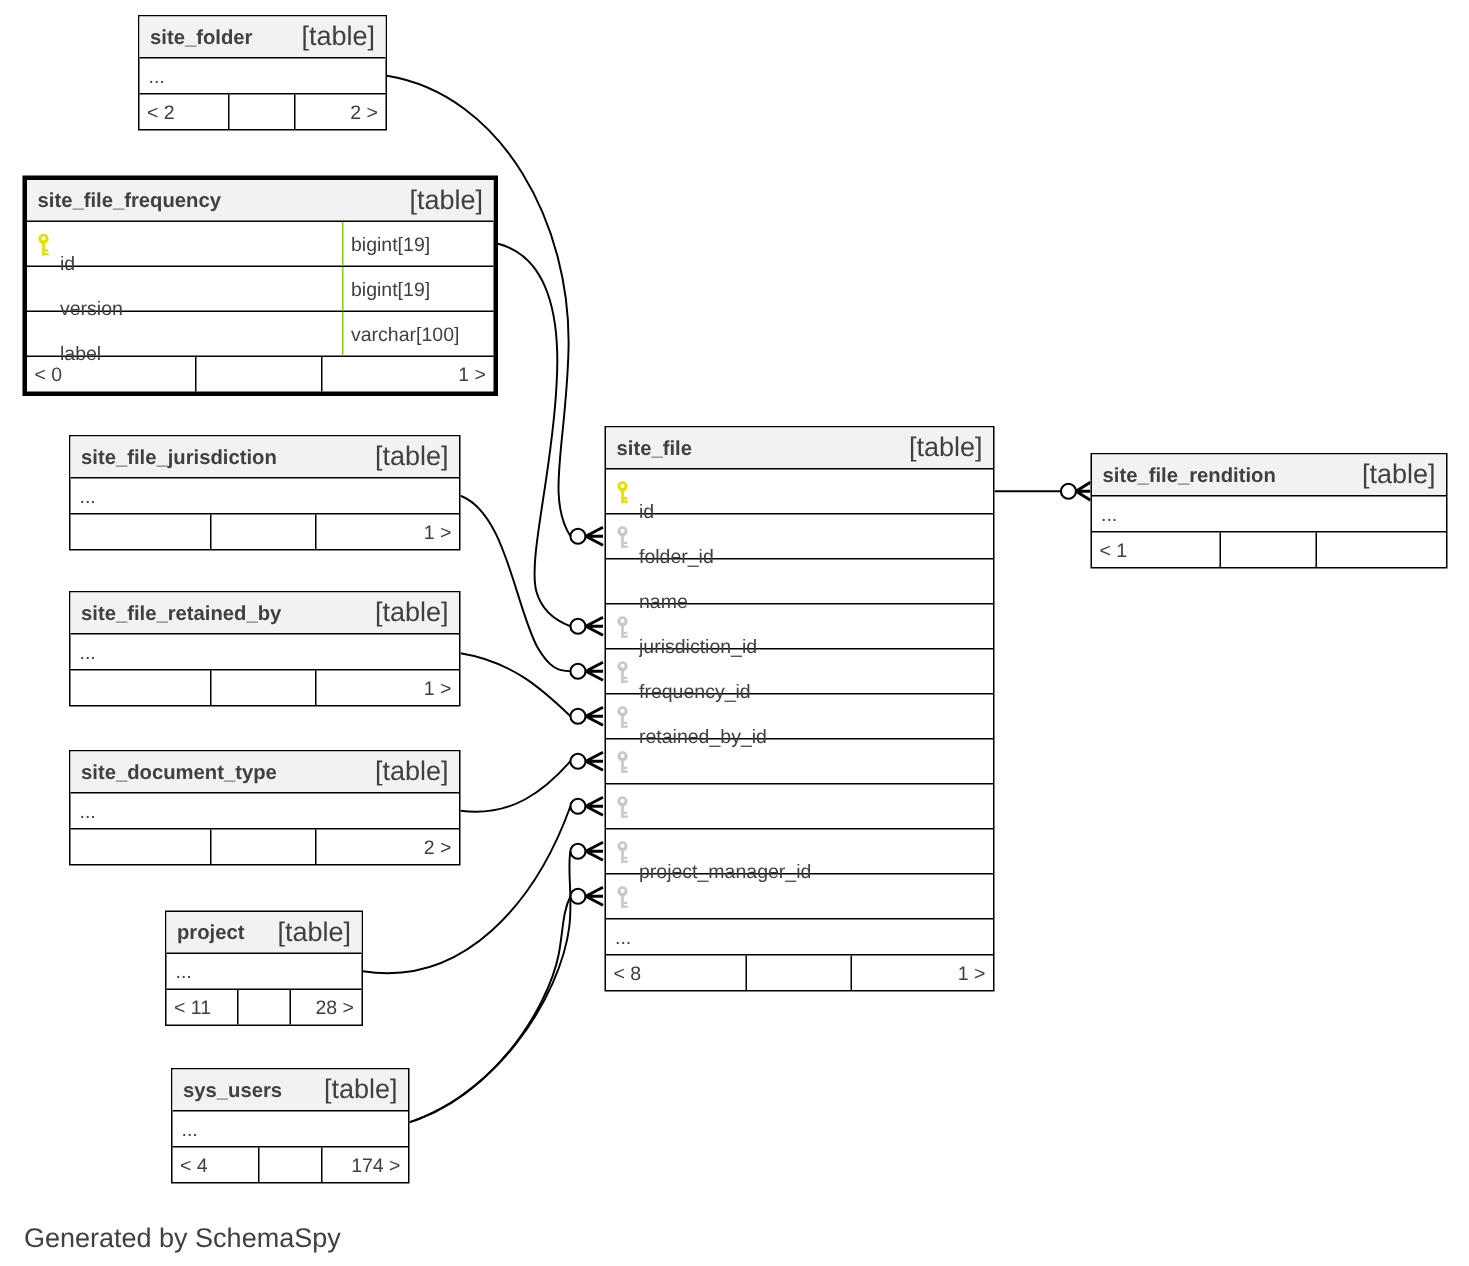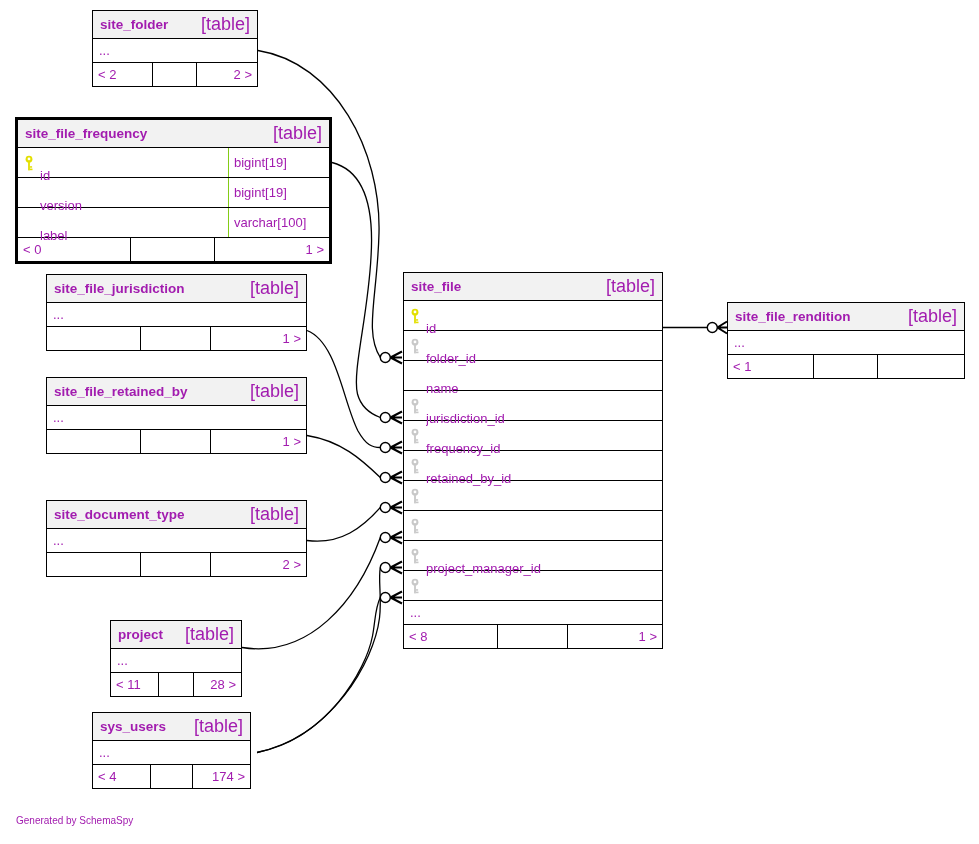--- a/index.html
+++ b/index.html
@@ -1,18 +1,18 @@
 <!DOCTYPE html>
 <html><head>
 <meta charset="utf-8">
 <style>
   html,body{margin:0;padding:0;background:#fff;}
   #canvas{
     position:relative;width:979px;height:844px;background:#ffffff;
-    font-family:"Liberation Sans","DejaVu Sans",sans-serif;color:#a21caf;
+    font-family:"Liberation Sans","DejaVu Sans",sans-serif;color:#404040;
     overflow:hidden;
   }
   #edges{position:absolute;left:0;top:0;z-index:1;}
   .wire{fill:none;stroke:#000;stroke-width:1.3px;}
   .dot{fill:#fff;stroke:#000;stroke-width:1.4px;}
   .crow{fill:none;stroke:#000;stroke-width:2px;}
 
   .tbl{
     position:absolute;z-index:2;background:#fff;
     border:1px solid #000;box-sizing:border-box;font-size:13px;
@@ -38,21 +38,21 @@
   .dots{
     height:23px;border-bottom:1px solid #000;display:flex;align-items:center;
     padding-left:6px;font-size:13px;
   }
   .ft{display:flex;height:23px;align-items:stretch;}
   .fc{display:flex;align-items:center;box-sizing:border-box;}
   .fc.l{width:36%;padding-left:5px;}
   .fc.m{width:27%;border-left:1px solid #000;}
   .fc.r{flex:1;border-left:1px solid #000;justify-content:flex-end;padding-right:5px;}
   #footnote{
-    position:absolute;left:16px;top:815px;z-index:2;font-size:10px;
+    position:absolute;left:16px;top:815px;z-index:2;font-size:18px;
   }
 </style>
 </head>
 <body>
 
 <div id="canvas">
 
   <svg id="edges" width="979" height="844" viewBox="0 0 979 844">
     <g>
       <path class="wire" d="M258,50.5 C335,63 381,150 379,233 C377.5,296 364,332 380.3,357.5"></path>
@@ -142,34 +142,34 @@
       <span class="cname">label</span>
       <span class="ctype">varchar[100]</span>
     </div>
     <div class="ft">
       <span class="fc l">&lt; 0</span>
       <span class="fc m"></span>
       <span class="fc r">1 &gt;</span>
     </div>
   </div>
 
-  <div class="tbl" style="left:46px;top:274px;width:261px">
+  <div class="tbl" style="left:46px;top:290px;width:261px">
     <div class="hd">
       <span class="ttl">site_file_jurisdiction</span>
       <span class="tag">[table]</span>
     </div>
     <div class="dots">...</div>
     <div class="ft">
       <span class="fc l"></span>
       <span class="fc m"></span>
       <span class="fc r">1 &gt;</span>
     </div>
   </div>
 
-  <div class="tbl" style="left:46px;top:377px;width:261px">
+  <div class="tbl" style="left:46px;top:394px;width:261px">
     <div class="hd">
       <span class="ttl">site_file_retained_by</span>
       <span class="tag">[table]</span>
     </div>
     <div class="dots">...</div>
     <div class="ft">
       <span class="fc l"></span>
       <span class="fc m"></span>
       <span class="fc r">1 &gt;</span>
     </div>
@@ -181,47 +181,47 @@
       <span class="tag">[table]</span>
     </div>
     <div class="dots">...</div>
     <div class="ft">
       <span class="fc l"></span>
       <span class="fc m"></span>
       <span class="fc r">2 &gt;</span>
     </div>
   </div>
 
-  <div class="tbl" style="left:110px;top:620px;width:132px">
+  <div class="tbl" style="left:110px;top:607px;width:132px">
     <div class="hd">
       <span class="ttl">project</span>
       <span class="tag">[table]</span>
     </div>
     <div class="dots">...</div>
     <div class="ft">
       <span class="fc l">&lt; 11</span>
       <span class="fc m"></span>
       <span class="fc r">28 &gt;</span>
     </div>
   </div>
 
-  <div class="tbl" style="left:92px;top:712px;width:159px">
+  <div class="tbl" style="left:114px;top:712px;width:159px">
     <div class="hd">
       <span class="ttl">sys_users</span>
       <span class="tag">[table]</span>
     </div>
     <div class="dots">...</div>
     <div class="ft">
       <span class="fc l">&lt; 4</span>
       <span class="fc m"></span>
       <span class="fc r">174 &gt;</span>
     </div>
   </div>
 
-  <div class="tbl" style="left:403px;top:272px;width:260px">
+  <div class="tbl" style="left:403px;top:284px;width:260px">
     <div class="hd">
       <span class="ttl">site_file</span>
       <span class="tag">[table]</span>
     </div>
     <div class="row">
       <span class="keyslot">
         <svg class="key primary" viewBox="0 0 10 16" width="10" height="16">
           <circle cx="5" cy="4.2" r="3.4" fill="currentColor"></circle>
             <circle cx="5" cy="3.9" r="1.4" fill="#fff"></circle>
           <rect x="4.1" y="7" width="1.8" height="8.4" fill="currentColor"></rect>

